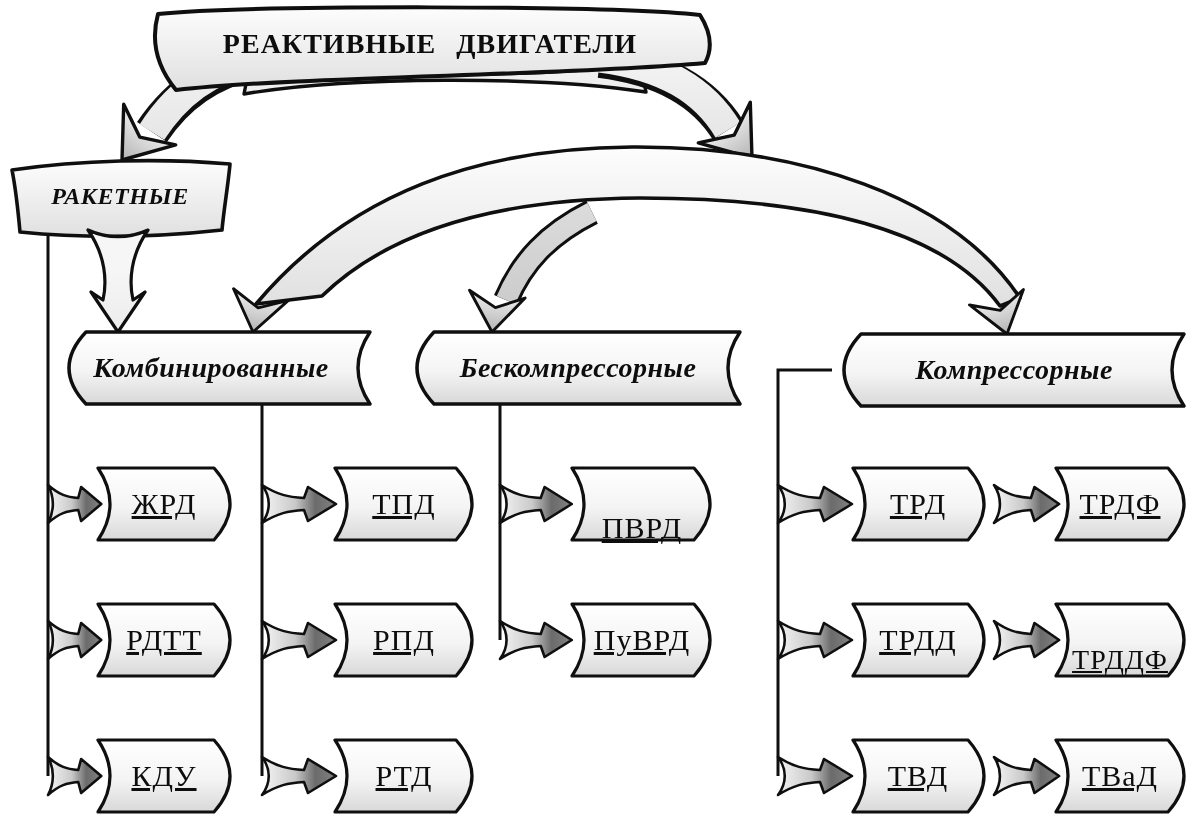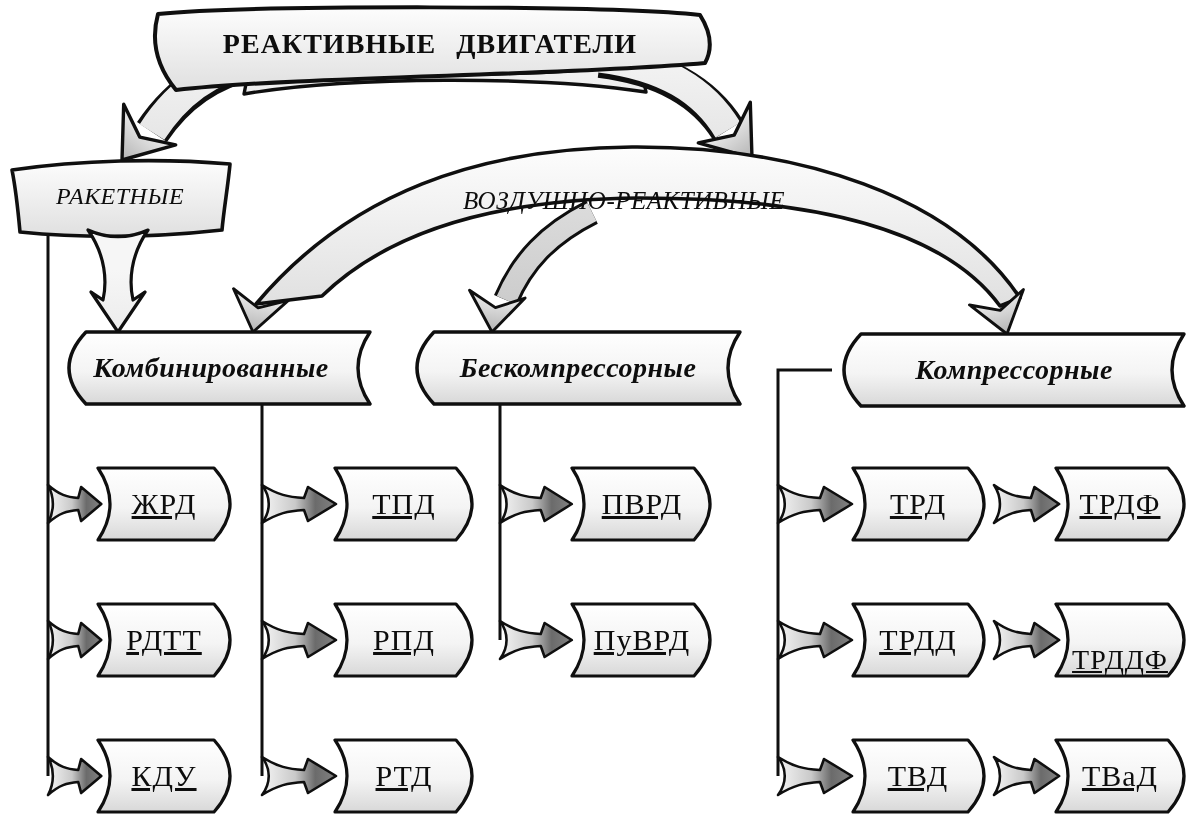--- a/index.html
+++ b/index.html
@@ -2,21 +2,21 @@
 <html><head>
 <meta charset="utf-8">
 <style>
   html,body{margin:0;padding:0;background:#ffffff;}
   #stage{position:relative;width:1200px;height:818px;background:#ffffff;overflow:hidden;
          font-family:"Liberation Serif","DejaVu Serif",serif;}
   #wires{position:absolute;left:0;top:0;}
   .lbl{position:absolute;transform:translate(-50%,-50%);white-space:nowrap;
        color:#0d0d0d;line-height:1;}
   .root-lbl{font-size:28px;font-weight:bold;letter-spacing:1px;word-spacing:12px;}
-  .branch-lbl{font-weight:normal;font-style:italic;letter-spacing:0.5px;}
+  .branch-lbl{font-weight:bold;font-style:italic;letter-spacing:0.5px;}
   .cat-lbl{font-size:28px;font-weight:bold;font-style:italic;letter-spacing:0.5px;}
   .leaf-lbl{font-size:30px;letter-spacing:1px;text-decoration:underline;}
 </style>
 </head>
 <body>
 
 <div id="stage">
 
 <svg id="wires" width="1200" height="818" viewBox="0 0 1200 818">
   <defs>
@@ -113,32 +113,31 @@
   <use href="#tarrow" transform="translate(778,504)"></use>
   <use href="#tarrow" transform="translate(778,640)"></use>
   <use href="#tarrow" transform="translate(778,776)"></use>
   <use href="#tarrow" transform="translate(994,504) scale(0.88,1)"></use>
   <use href="#tarrow" transform="translate(994,640) scale(0.88,1)"></use>
   <use href="#tarrow" transform="translate(994,776) scale(0.88,1)"></use>
 </svg>
 
 <div class="lbl root-lbl" style="left:430px;top:44px;">РЕАКТИВНЫЕ ДВИГАТЕЛИ</div>
 <div class="lbl branch-lbl" style="left:120px;top:196px;font-size:24px;">РАКЕТНЫЕ</div>
-<div class="lbl branch-lbl" style="left:624px;top:200px;font-size:25px;">ВОЗДУШНО-РЕАКТИВНЫЕ</div>
 <div class="lbl cat-lbl" style="left:211px;top:368px;">Комбинированные</div>
 <div class="lbl cat-lbl" style="left:578px;top:368px;">Бескомпрессорные</div>
 <div class="lbl cat-lbl" style="left:1014px;top:370px;">Компрессорные</div>
 
 <div class="lbl leaf-lbl" style="left:164px;top:504px;">ЖРД</div>
 <div class="lbl leaf-lbl" style="left:164px;top:640px;">РДТТ</div>
 <div class="lbl leaf-lbl" style="left:164px;top:776px;">КДУ</div>
 <div class="lbl leaf-lbl" style="left:404px;top:504px;">ТПД</div>
 <div class="lbl leaf-lbl" style="left:404px;top:640px;">РПД</div>
 <div class="lbl leaf-lbl" style="left:404px;top:776px;">РТД</div>
-<div class="lbl leaf-lbl" style="left:642px;top:504px;">ПВРД</div>
+<div class="lbl leaf-lbl" style="left:642px;top:528px;">ПВРД</div>
 <div class="lbl leaf-lbl" style="left:642px;top:640px;">ПуВРД</div>
 <div class="lbl leaf-lbl" style="left:918px;top:504px;">ТРД</div>
 <div class="lbl leaf-lbl" style="left:1120px;top:504px;text-align:right;">ТРДФ</div>
 <div class="lbl leaf-lbl" style="left:918px;top:640px;">ТРДД</div>
 <div class="lbl leaf-lbl" style="left:1120px;top:640px;font-size:28px;margin-top:20px;">ТРДДФ</div>
 <div class="lbl leaf-lbl" style="left:918px;top:776px;">ТВД</div>
 <div class="lbl leaf-lbl" style="left:1120px;top:776px;">ТВаД</div>
 
 </div>
 

